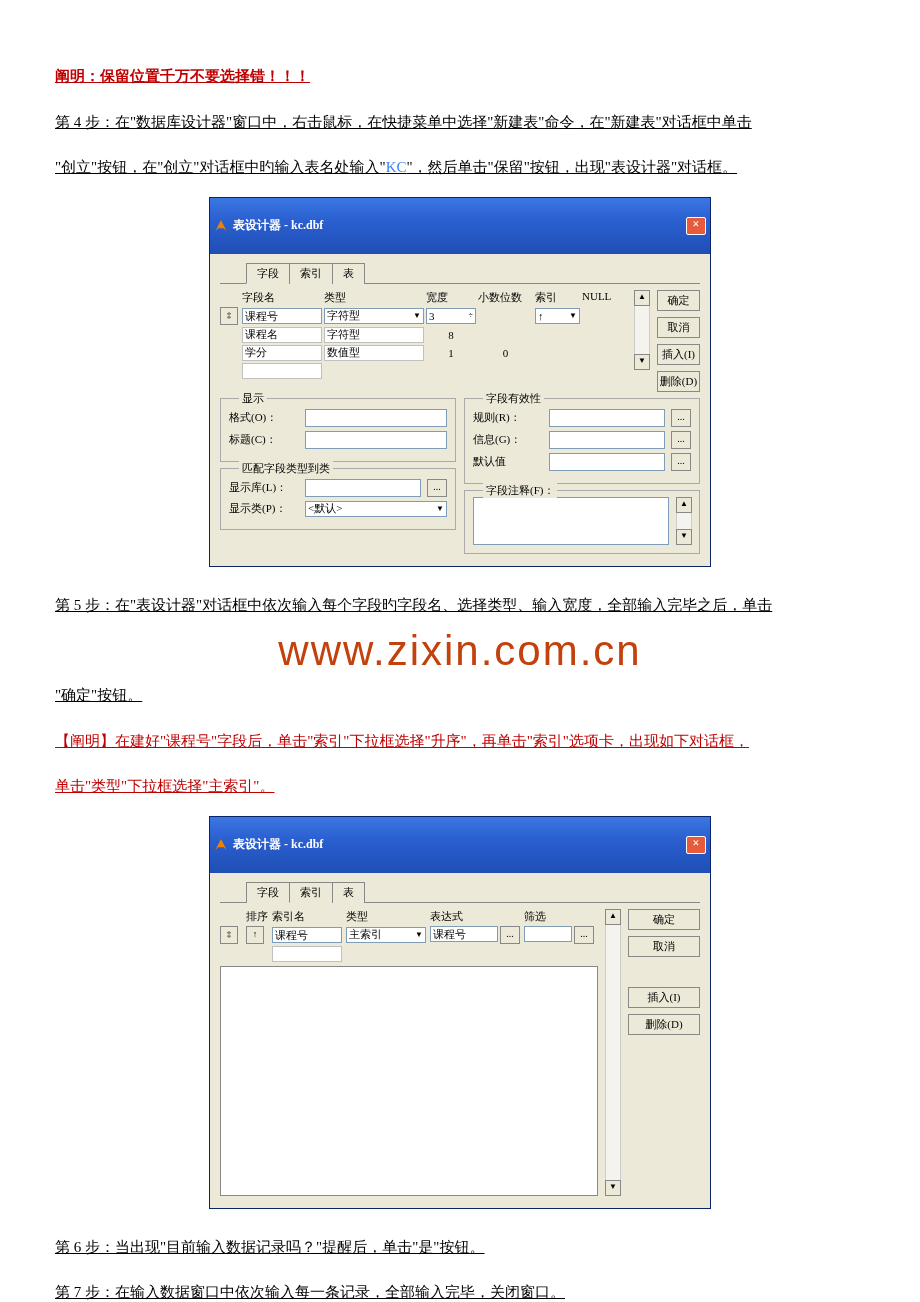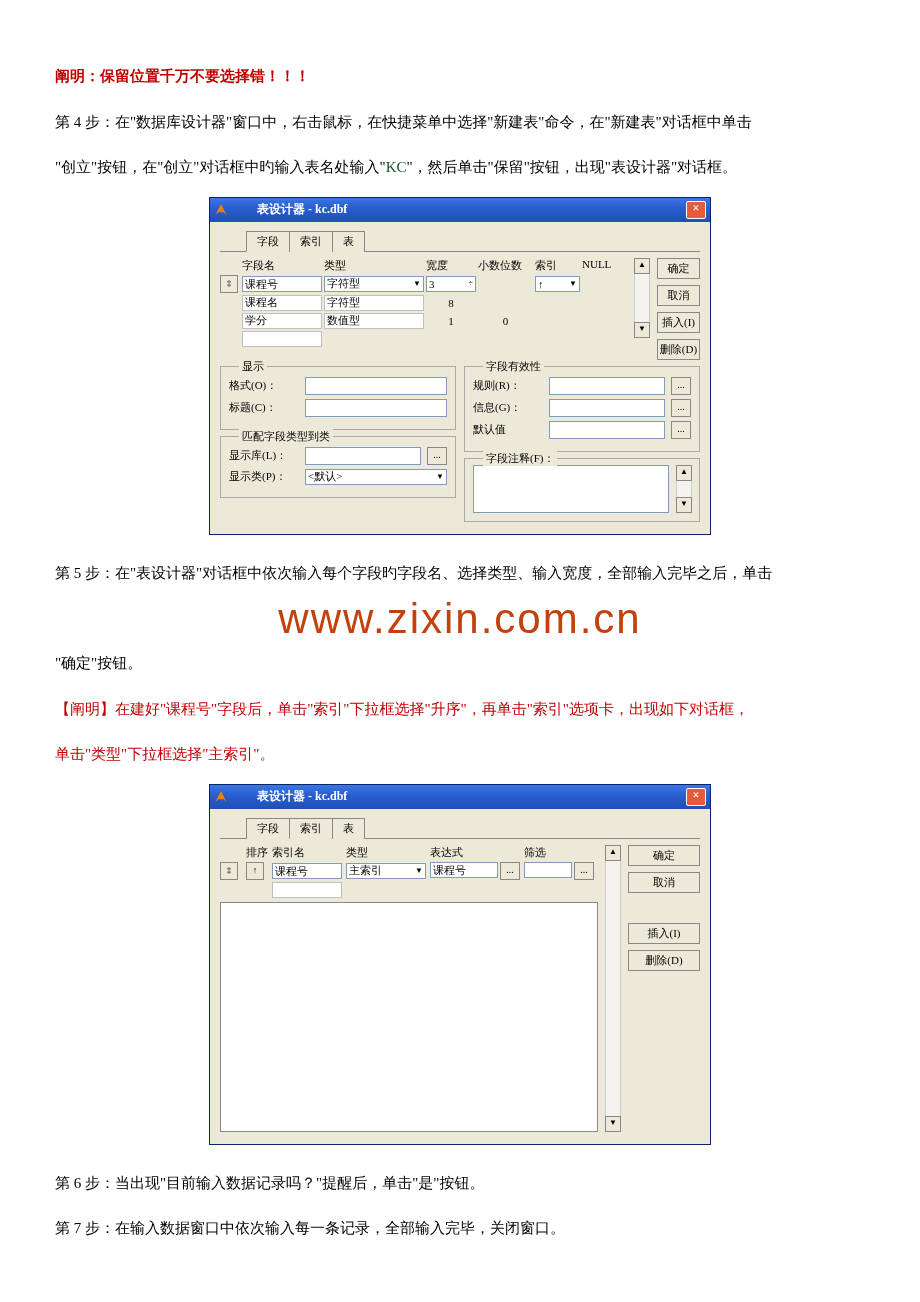--- a/index.html
+++ b/index.html
@@ -1,23 +1,23 @@
 <!DOCTYPE html>
 <html><head>
 <meta charset="utf-8">
 <style>
   body { font-family: "SimSun", "宋体", serif; font-size: 15px; color: #000; background: #fff; margin: 0; padding: 50px 55px; line-height: 2.5; }
   .warn { color: #c00000; font-weight: bold; }
   .red-text { color: #c00000; }
-  .highlight { color: #14532d; }
-  .para { margin: 8px 0; }
+  .highlight { color: #3b82f6; }
+  .para { margin: 8px 0; text-decoration: underline; }
   .watermark { position: relative; text-align: center; color: #c2410c; font-size: 42px; font-family: Arial; letter-spacing: 2px; margin-top: -34px; margin-bottom: -34px; z-index:0; user-select:none; }
 
   .win { width: 500px; margin: 10px auto 20px; background: #ece9d8; border: 1px solid #0a246a; font-family: Tahoma, "宋体"; font-size: 11px; line-height: normal; position: relative; z-index:1; }
-  .titlebar { background: linear-gradient(#3b77e3,#2a5fd0 40%,#1f4fb5); color:#fff; display:flex; align-items:center; padding:3px 4px; font-size:12px; font-weight:bold;gap:24px; }
+  .titlebar { background: linear-gradient(#3b77e3,#2a5fd0 40%,#1f4fb5); color:#fff; display:flex; align-items:center; padding:19px 4px; font-size:12px; font-weight:bold; }
   .titlebar .fox { width:14px; height:14px; background:#f08000; margin-right:5px; clip-path: polygon(10% 90%,50% 10%,90% 90%,70% 70%,30% 70%); }
   .closebtn { margin-left:auto; width:18px; height:16px; background:#e75b3a; border:1px solid #fff; color:#fff; text-align:center; font-weight:bold; line-height:13px; border-radius:2px; cursor:default; }
   .inner { padding: 8px 10px 12px; }
 
   .tabs { display:flex; border-bottom:1px solid #888; margin-bottom:6px;padding-left:26px; }
   .tab { padding:2px 10px; border:1px solid #888; border-bottom:none; background:#ece9d8; margin-right:-1px; position:relative; top:1px; }
   .tab.active { background:#ece9d8; border-bottom:1px solid #ece9d8; }
 
   .grid-head { display:grid; font-size:11px; margin-bottom:2px; }
   .g1 { grid-template-columns: 20px 80px 100px 50px 55px 45px 45px; gap:2px; }

